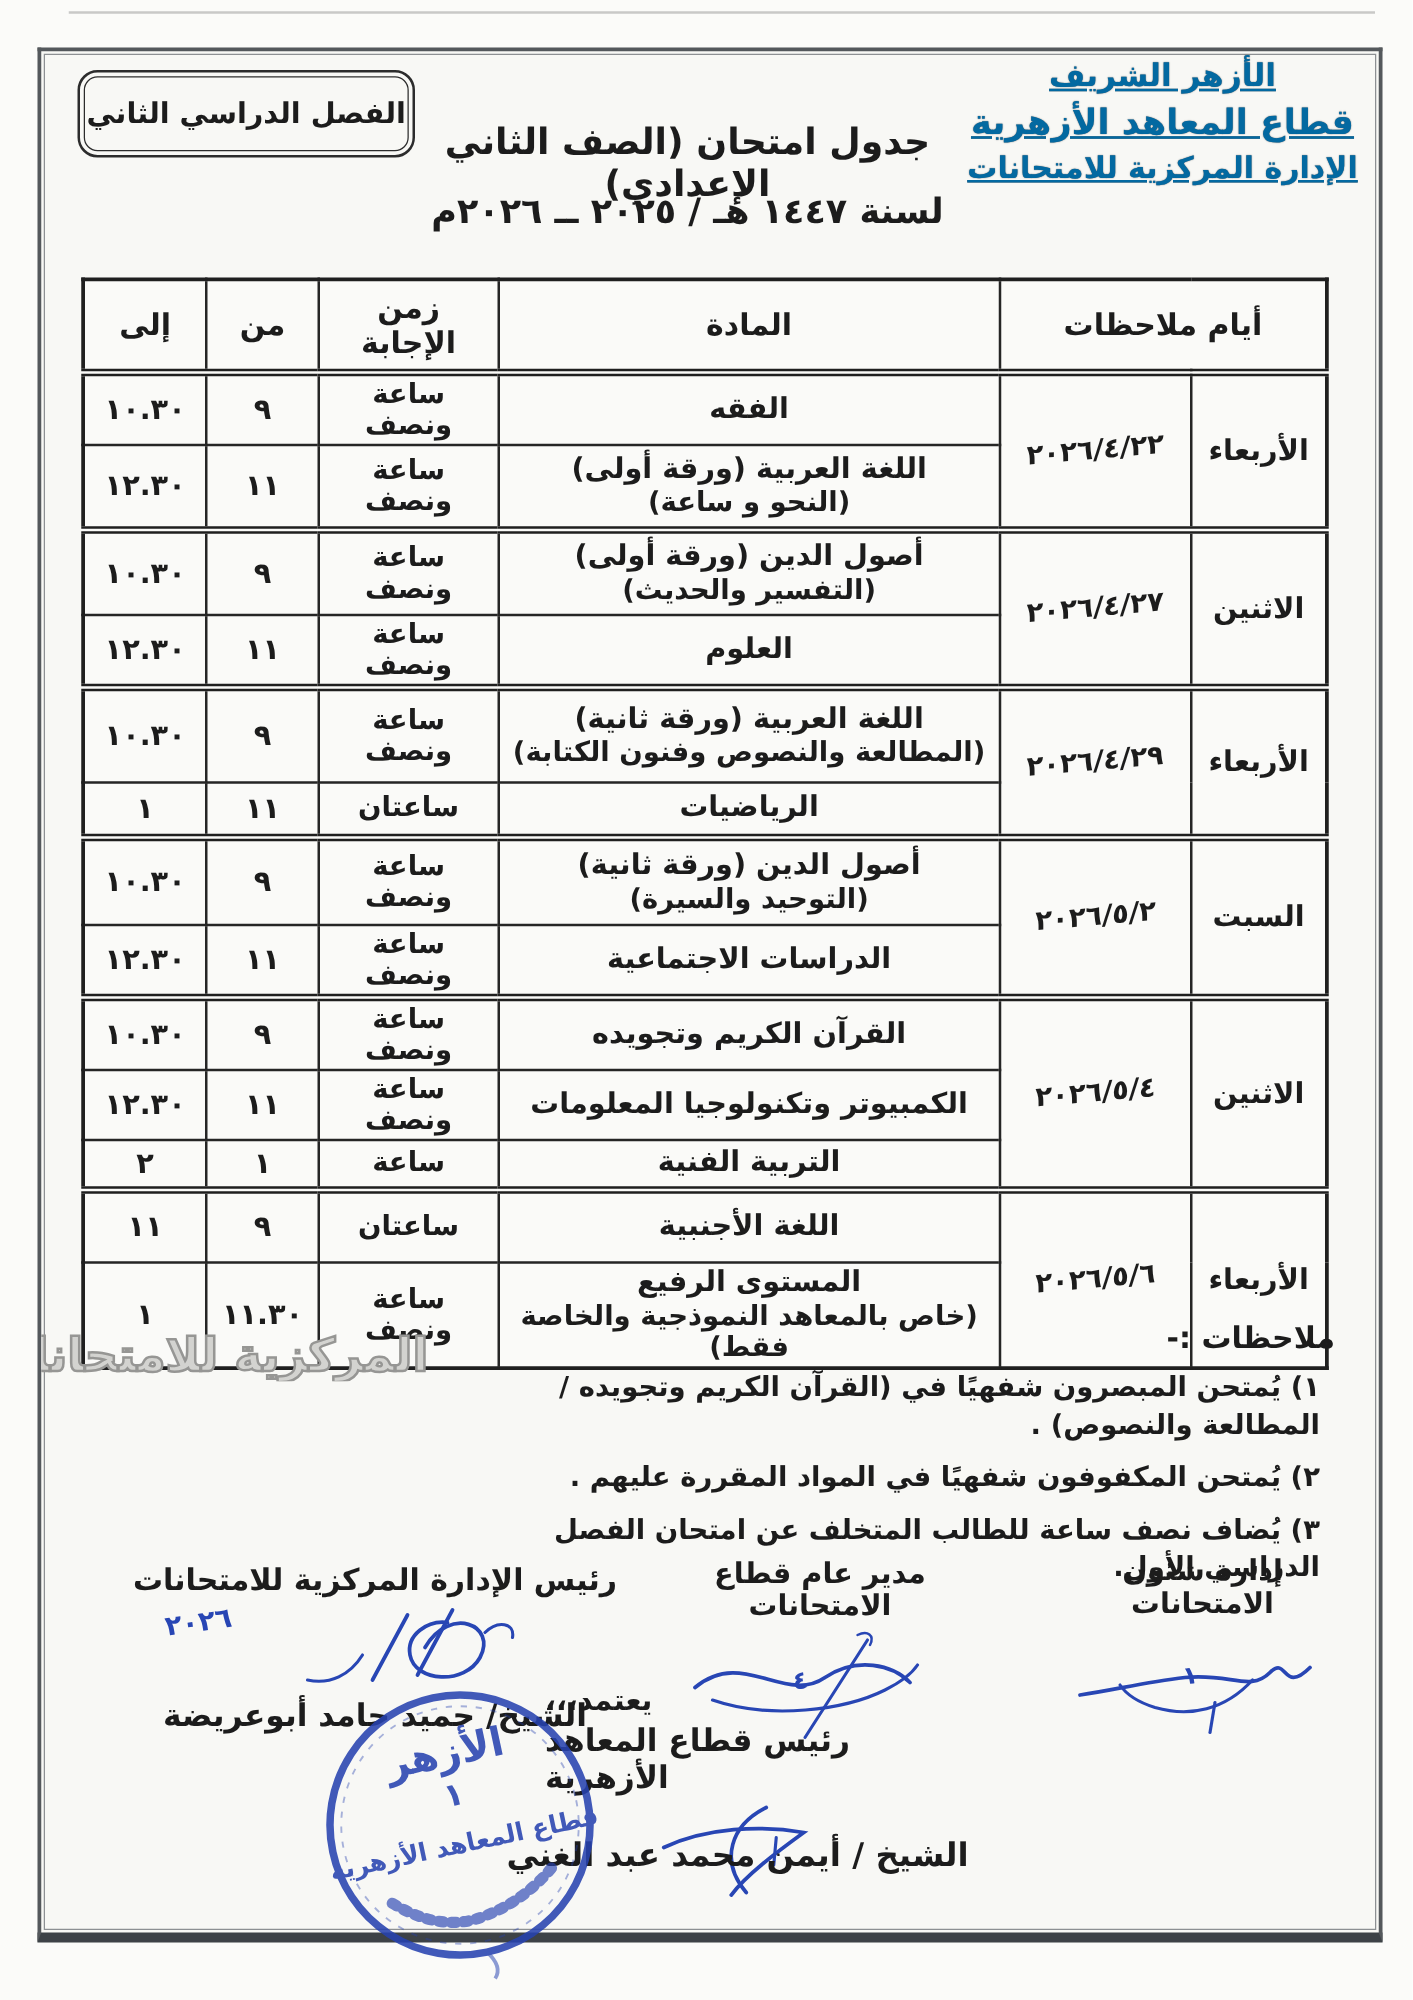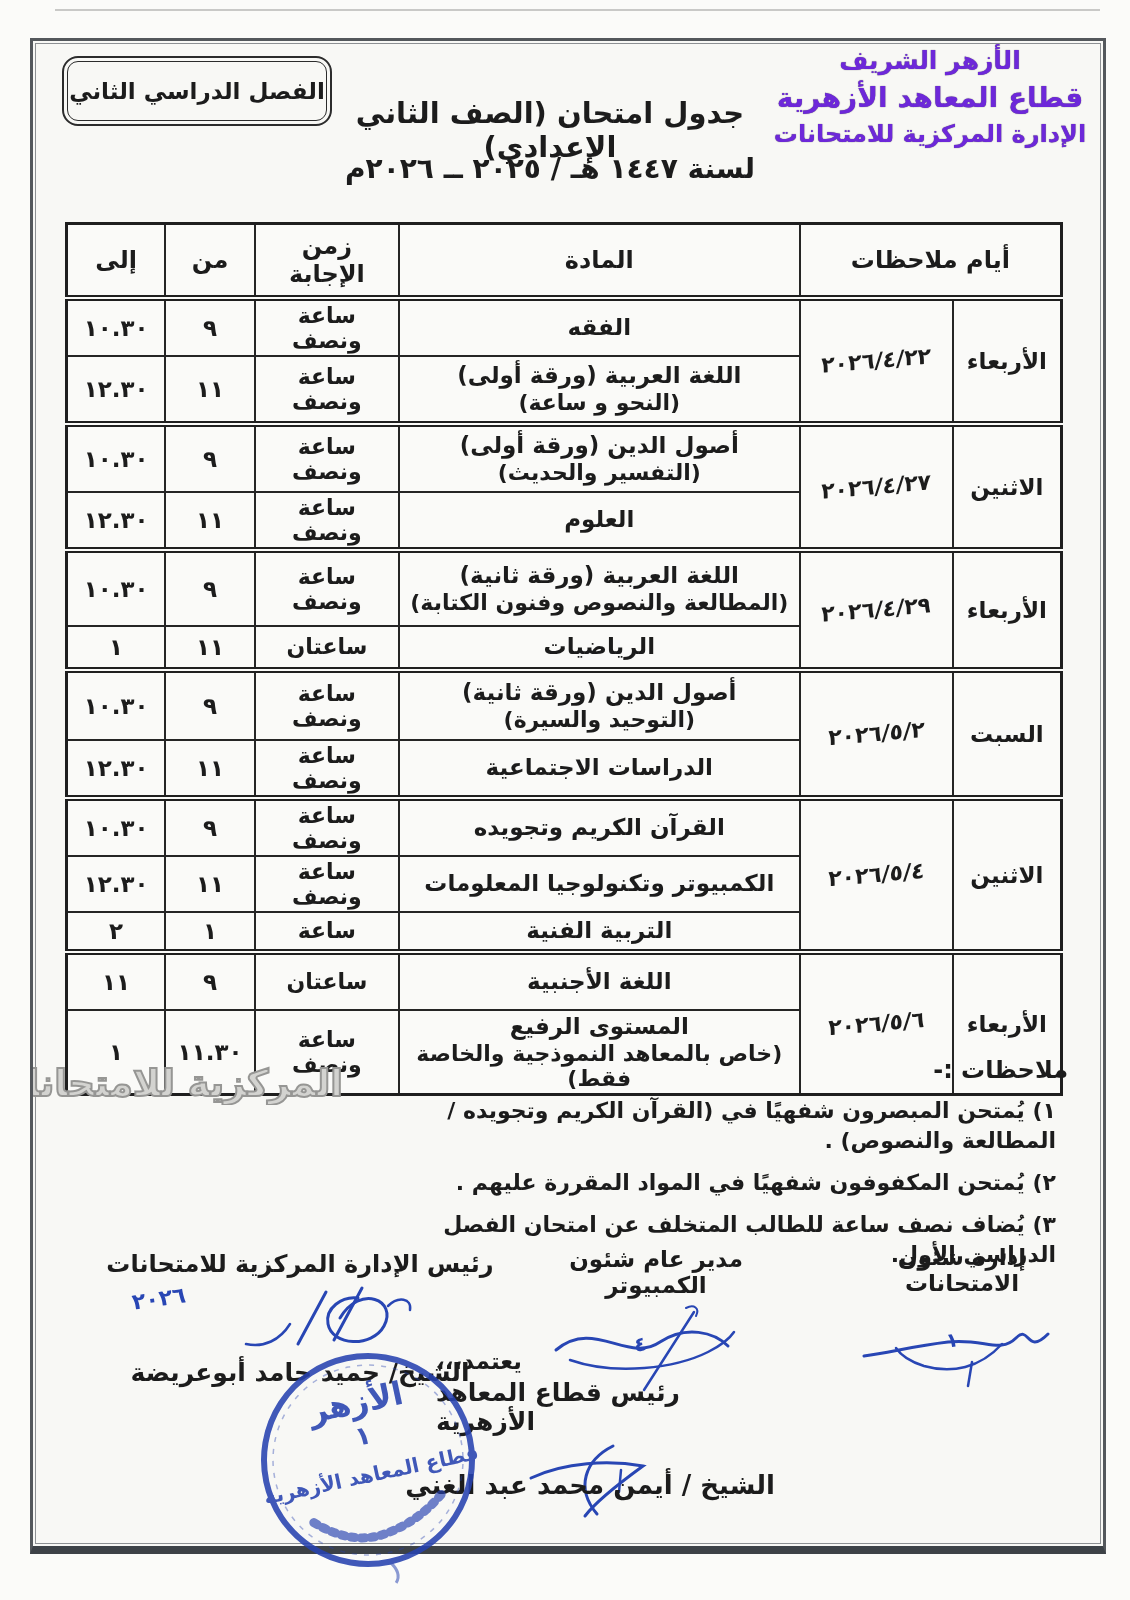--- a/index.html
+++ b/index.html
@@ -17,21 +17,21 @@
   .frame::before { content:""; position:absolute; inset:2px; border:1px solid #8d9093; pointer-events:none; }
 
   
   .semester-box {
     position:absolute; left:62px; top:56px; width:270px; height:70px;
     border:2px solid #2c2c2c; border-radius:16px; display:flex; align-items:center; justify-content:center;
   }
   .semester-box::before { content:""; position:absolute; inset:3px; border:1px solid #2c2c2c; border-radius:11px; }
   .semester-box span { font-size:23px; font-weight:bold; }
   .org-block { position:absolute; left:762px; top:46px; width:336px; text-align:center; direction:rtl; }
-  .org-line { font-weight:bold; color:#6d28d9; text-shadow:0 0 1px #555; }
+  .org-line { font-weight:bold; color:#0369a1; text-shadow:0 0 1px #555;text-decoration:underline; }
   .org-line.l1 { font-size:25px; letter-spacing:1px; }
   .org-line.l2 { font-size:28px; margin-top:6px; }
   .org-line.l3 { font-size:24px; margin-top:6px; }
   .doc-title { position:absolute; left:330px; top:96px; width:440px; text-align:center; direction:rtl;
                font-size:29px; font-weight:bold; }
   .doc-subtitle { position:absolute; left:330px; top:152px; width:440px; text-align:center; direction:rtl;
                font-size:28px; font-weight:bold; letter-spacing:1px; }
 
   
   table.schedule {
@@ -238,21 +238,21 @@
     <div class="sig-title">إدارة شئون الامتحانات</div>
     <svg class="sig" width="220" height="100" viewBox="0 0 220 100">
       <path d="M12,60 C40,56 62,50 96,46 C132,42 148,58 164,42 C178,28 174,60 196,38" stroke="#2846b4" stroke-width="3" fill="none" stroke-linecap="round"></path>
       <path d="M150,48 C128,72 100,78 72,70 C56,65 48,58 44,52" stroke="#2846b4" stroke-width="2.5" fill="none" stroke-linecap="round"></path>
       <path d="M120,66 l-4,24" stroke="#2846b4" stroke-width="2.5" fill="none" stroke-linecap="round"></path>
     </svg>
     <span class="scribble" style="left:104px; top:84px;">١</span>
   </div>
 
   <div class="sig-block sig-center">
-    <div class="sig-title">مدير عام شئون الكمبيوتر</div>
+    <div class="sig-title">مدير عام قطاع الامتحانات</div>
     <svg class="sig" width="240" height="104" viewBox="0 0 240 104">
       <path d="M20,52 C58,20 92,66 124,44 C150,27 178,34 192,48" stroke="#2846b4" stroke-width="3" fill="none" stroke-linecap="round"></path>
       <path d="M34,62 C80,78 140,70 172,54 C186,47 194,40 198,34" stroke="#2846b4" stroke-width="2.5" fill="none" stroke-linecap="round"></path>
       <path d="M158,14 L108,92" stroke="#2846b4" stroke-width="2.5" fill="none" stroke-linecap="round"></path>
       <path d="M150,10 c8,-4 14,0 10,8" stroke="#2846b4" stroke-width="2" fill="none" stroke-linecap="round"></path>
     </svg>
     <span class="scribble" style="left:118px; top:86px;">٤</span>
   </div>
 
   <div class="sig-block sig-left">

